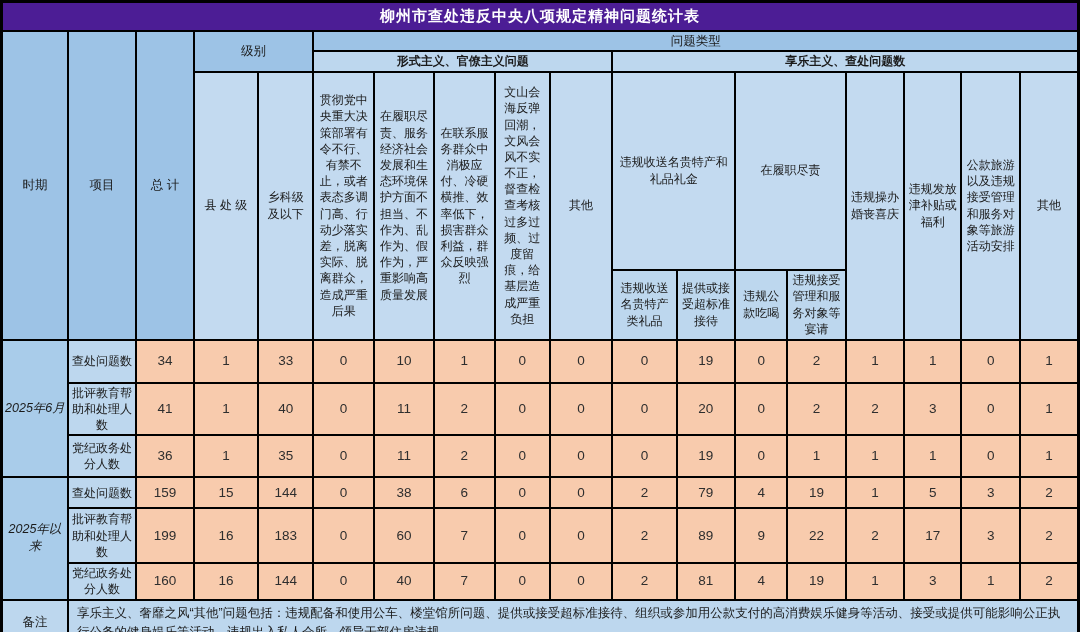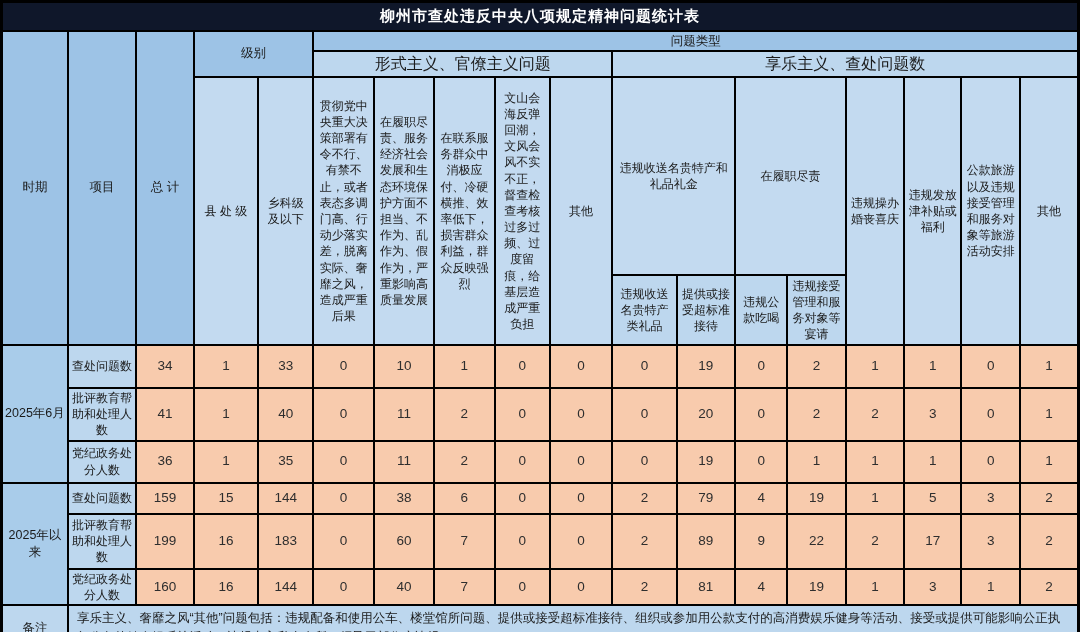--- a/index.html
+++ b/index.html
@@ -1,25 +1,25 @@
 <!DOCTYPE html>
 <html><head>
 <meta charset="utf-8">
 <style>
   html,body{margin:0;padding:0;background:#fff;}
   body{width:1080px;height:632px;font-family:"Liberation Sans","DejaVu Sans",sans-serif;}
   table{border-collapse:collapse;table-layout:fixed;width:1080px;height:632px;border:3px solid #000;}
   td{border:2px solid #000;text-align:center;vertical-align:middle;overflow:hidden;
      font-size:12px;color:#1a1a1a;padding:1px 2px;word-break:break-all;line-height:1.35;}
-  .title-cell{background:#0f172a;color:#ffffff;font-weight:bold;font-size:15px;letter-spacing:1px;}
+  .title-cell{background:#4c1d95;color:#ffffff;font-weight:bold;font-size:15px;letter-spacing:1px;}
   .hmed{background:#9DC3E6;font-size:12.5px;}
-  .hlight{background:#BDD7EE;font-size:16px;}
+  .hlight{background:#BDD7EE;font-size:12px;font-weight:bold;}
   .tall{background:#C3DAF0;font-size:12px;padding:2px 3px;}
   .sub{background:#BDD7EE;font-size:12px;}
-  .period{background:#A9CCEA;font-size:12.5px;}
+  .period{background:#A9CCEA;font-size:12.5px;font-style:italic;}
   .rlabel{background:#BDD7EE;font-size:12px;margin-top:36px;}
   .num{background:#F8CBAD;font-size:13.5px;color:#2e2e2e;}
   .remark-label{background:#BDD7EE;font-size:12.5px;}
   .remark-text{background:#BDD7EE;text-align:left;font-size:12.5px;line-height:1.55;
                padding:3px 8px;word-break:normal;}
 </style>
 </head>
 <body>
 
 <table>
@@ -58,21 +58,21 @@
   </tr>
 
   <tr style="height:18px">
     <td colspan="5" class="hlight">形式主义、官僚主义问题</td>
     <td colspan="8" class="hlight">享乐主义、查处问题数</td>
   </tr>
 
   <tr style="height:198px">
     <td rowspan="2" class="tall">县 处 级</td>
     <td rowspan="2" class="tall">乡科级及以下</td>
-    <td rowspan="2" class="tall">贯彻党中央重大决策部署有令不行、有禁不止，或者表态多调门高、行动少落实差，脱离实际、奢靡之风，造成严重后果</td>
+    <td rowspan="2" class="tall">贯彻党中央重大决策部署有令不行、有禁不止，或者表态多调门高、行动少落实差，脱离实际、脱离群众，造成严重后果</td>
     <td rowspan="2" class="tall">在履职尽责、服务经济社会发展和生态环境保护方面不担当、不作为、乱作为、假作为，严重影响高质量发展</td>
     <td rowspan="2" class="tall">在联系服务群众中消极应付、冷硬横推、效率低下，损害群众利益，群众反映强烈</td>
     <td rowspan="2" class="tall">文山会海反弹回潮，文风会风不实不正，督查检查考核过多过频、过度留痕，给基层造成严重负担</td>
     <td rowspan="2" class="tall">其他</td>
     <td colspan="2" class="tall">违规收送名贵特产和礼品礼金</td>
     <td colspan="2" class="tall">在履职尽责</td>
     <td rowspan="2" class="tall">违规操办婚丧喜庆</td>
     <td rowspan="2" class="tall">违规发放津补贴或福利</td>
     <td rowspan="2" class="tall">公款旅游以及违规接受管理和服务对象等旅游活动安排</td>
     <td rowspan="2" class="tall">其他</td>

